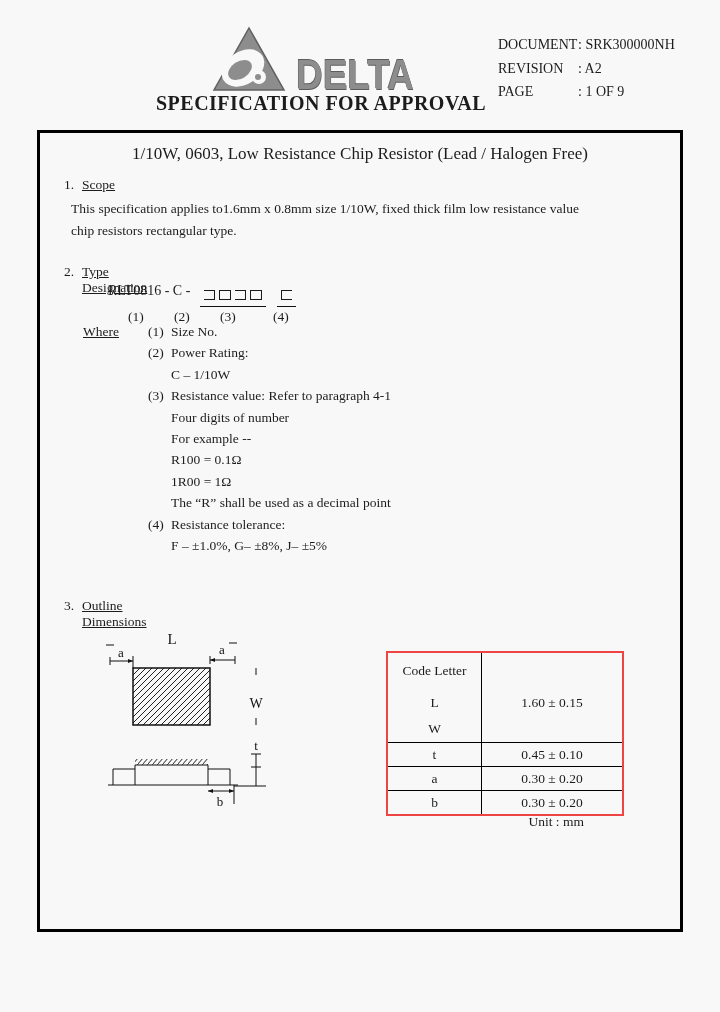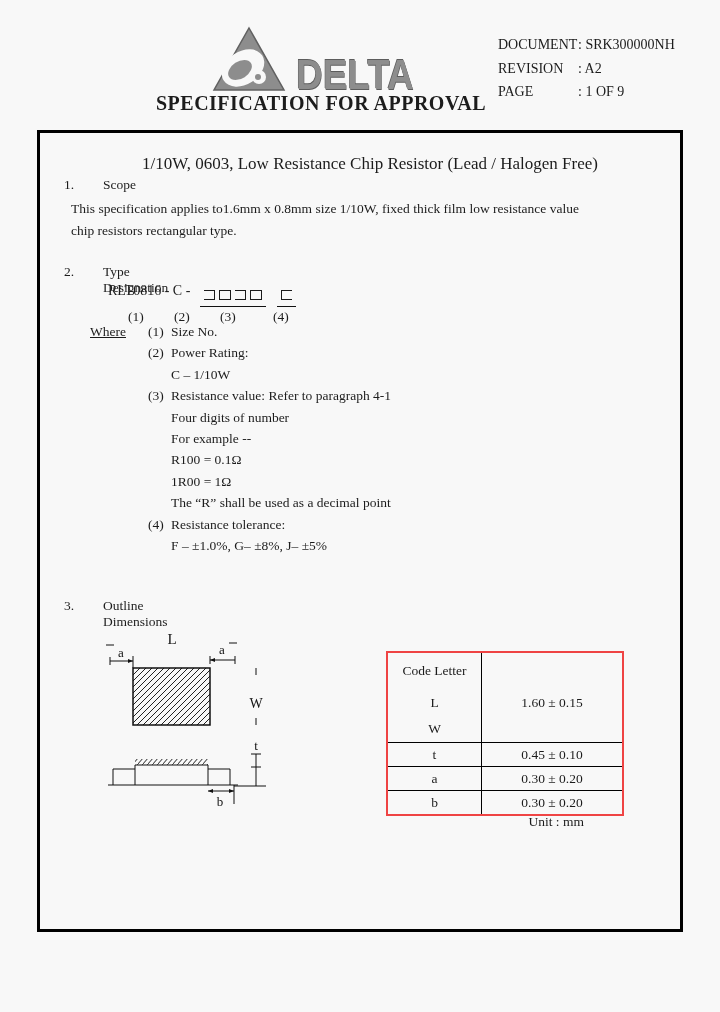--- a/index.html
+++ b/index.html
@@ -21,45 +21,45 @@
     text-shadow:0.6px 0.6px 0 #5c5c5c,-0.6px -0.6px 0 #5c5c5c;
   }
   .approval-title{position:absolute;left:120px;top:92px;width:402px;
     text-align:center;font-size:20px;font-weight:bold;letter-spacing:0.5px;}
   .doc-meta{position:absolute;left:498px;top:33px;font-size:14px;line-height:23.6px;white-space:nowrap;}
   .meta-label{display:inline-block;width:80px;}
 
   
   .spec-box{position:absolute;left:37px;top:130px;width:640px;height:796px;
     border:3px solid #000;}
-  .spec-title{position:absolute;left:0;top:11px;width:100%;margin:10px;
+  .spec-title{position:absolute;left:0;top:11px;width:100%;margin:0;
     text-align:center;font-size:17px;font-weight:normal;}
 
   .sec-head{position:absolute;font-size:13.5px;}
   .sec-num{position:absolute;left:24px;}
-  .sec-label{position:absolute;left:63px;}
+  .sec-label{position:absolute;left:42px;text-decoration:underline;}
   .body-line{position:absolute;left:31px;font-size:13.5px;white-space:nowrap;}
 
   
   .part-line{position:absolute;top:150px;left:68px;font-size:14px;white-space:nowrap;}
   .ph-group{position:absolute;top:152px;left:160px;border-bottom:1.5px solid #111;
     padding:0 2px 3px 2px;white-space:nowrap;}
   .ph-single{position:absolute;top:152px;left:237px;border-bottom:1.5px solid #111;
     padding:0 2px 3px 2px;white-space:nowrap;}
   .ph{display:inline-block;width:10px;height:8px;border:1.5px solid #1a1a1a;
     margin:0 2px;vertical-align:middle;}
   .ph.open-left{border-left:none;}
   .ph.open-right{border-right:none;}
   .pos-labels{position:absolute;top:176px;left:0;width:100%;font-size:13.5px;}
   .pos-labels span{position:absolute;}
   .pos-1{left:88px;} .pos-2{left:134px;} .pos-3{left:180px;} .pos-4{left:233px;}
 
   .where-block{position:absolute;top:191px;left:0;width:100%;font-size:13.5px;}
   .wl{position:relative;height:21.4px;}
-  .w-where{position:absolute;left:50px;text-decoration:underline;}
+  .w-where{position:absolute;left:43px;text-decoration:underline;}
   .w-num{position:absolute;left:108px;}
   .w-text{position:absolute;left:131px;white-space:nowrap;}
 
   
   .tv-svg{position:absolute;left:48px;top:497px;}
   .sv-svg{position:absolute;left:48px;top:601px;}
   .dim-table{position:absolute;left:346px;top:518px;width:234px;
     border:2px solid #ef4444;font-size:13.5px;background:transparent;}
   .dt-row{display:grid;grid-template-columns:94px 1fr;}
   .dt-cell{text-align:center;display:flex;align-items:center;justify-content:center;}

